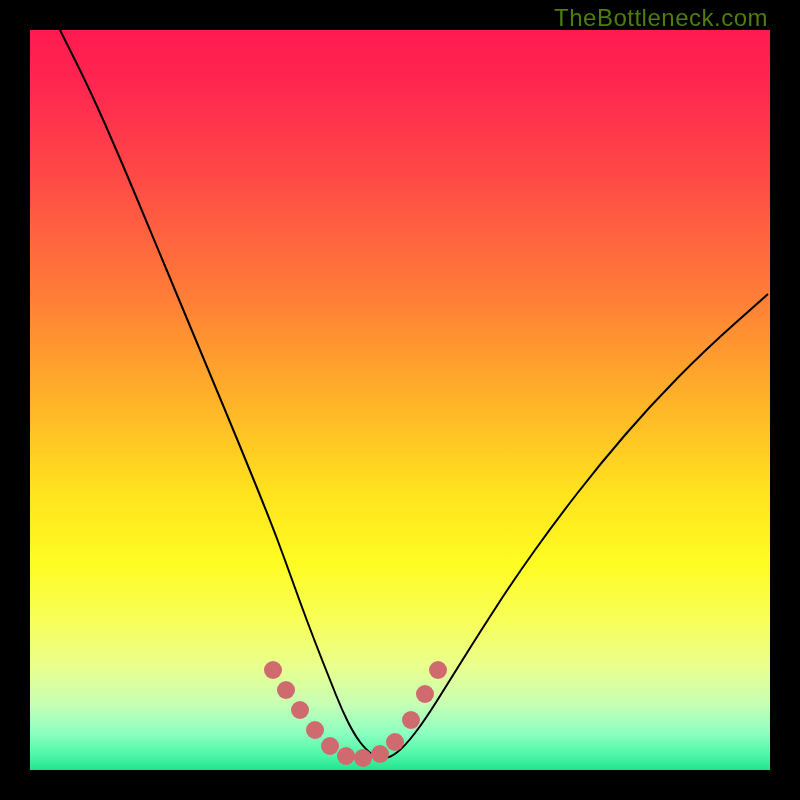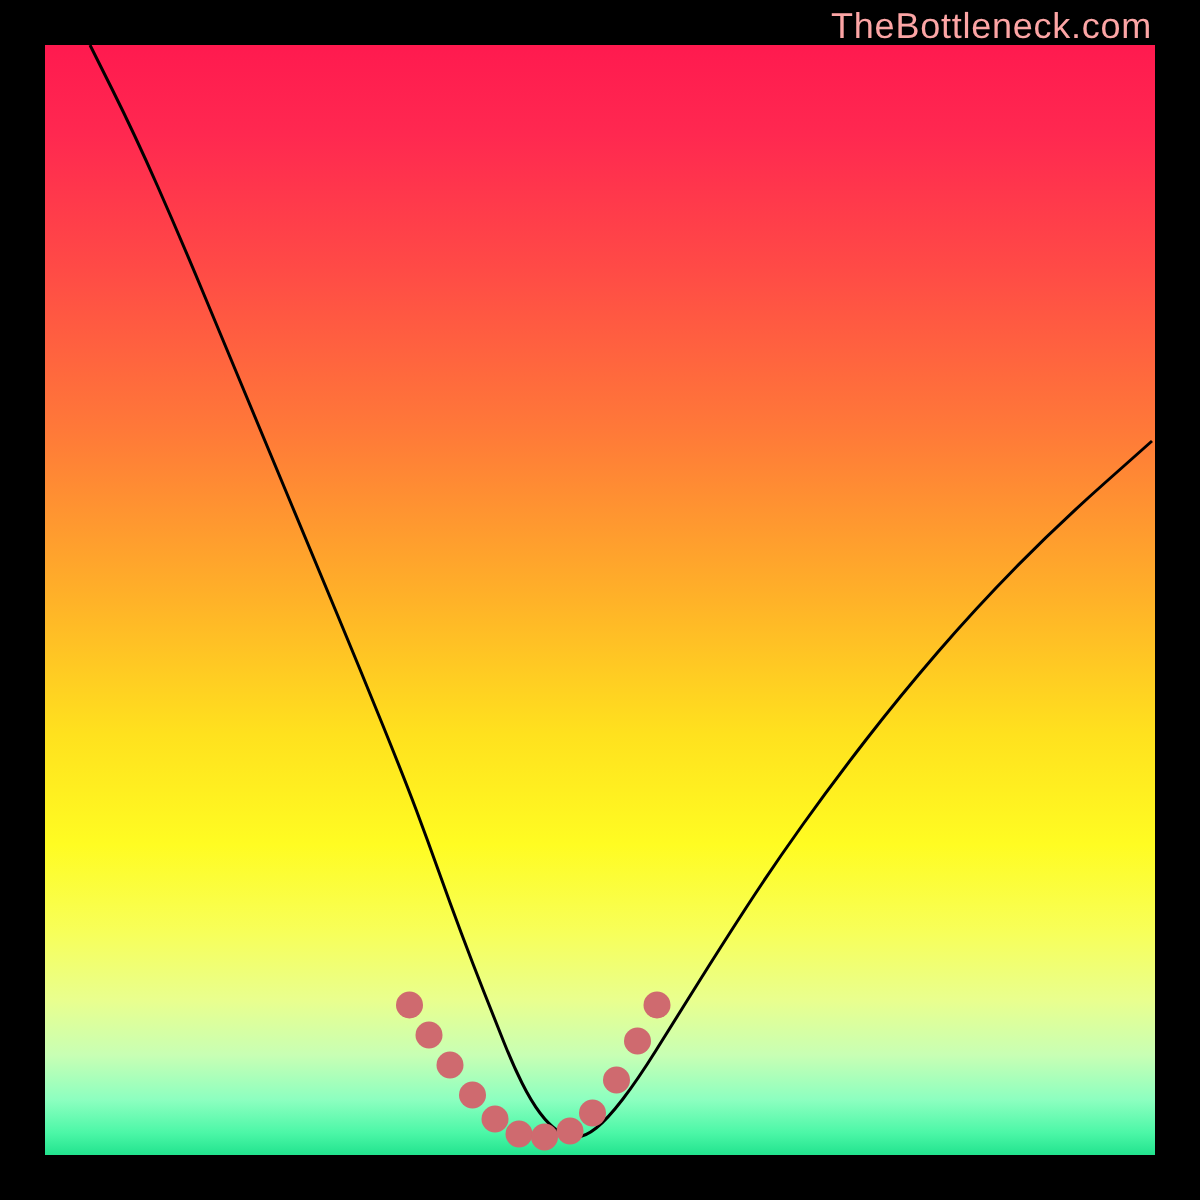--- a/index.html
+++ b/index.html
@@ -22,21 +22,21 @@
   .gradient {
     position: absolute;
     left: 0; top: 0;
     width: 100%;
     height: 100%;
   }
   .watermark {
     position: absolute;
     top: 4px;
     right: 32px;
-    color: #fca5a5;
+    color: #4d7c0f;
     font-size: 24px;
     font-weight: 400;
     letter-spacing: 0.5px;
   }
   svg.plot {
     position: absolute;
     left: 0;
     top: 0;
     width: 100%;
     height: 100%;

